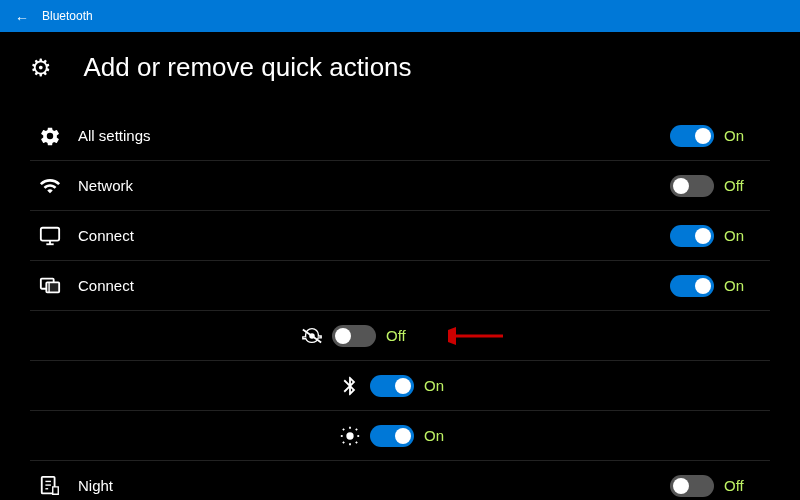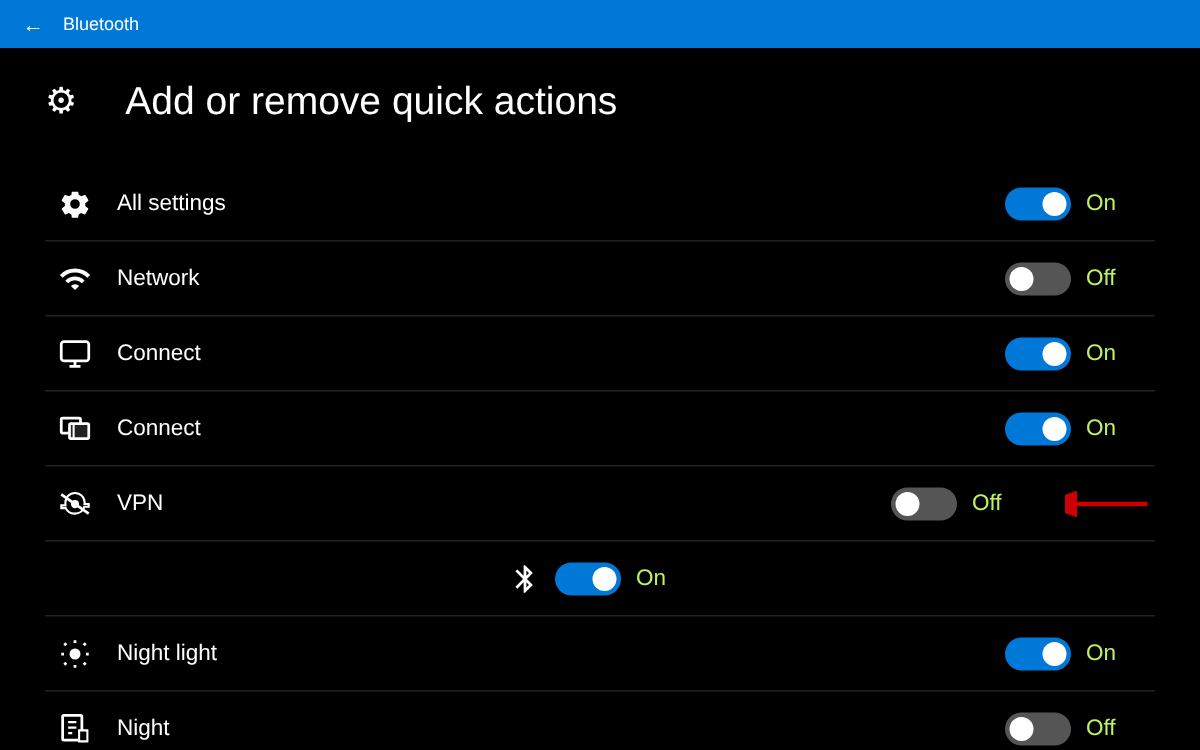--- a/index.html
+++ b/index.html
@@ -221,21 +221,20 @@
         </div>
       </div>
       <div class="settings-item">
         <div class="settings-item-icon">
           <svg class="icon-svg" viewBox="0 0 24 24" fill="white">
             <circle cx="12" cy="12" r="3" fill="white"></circle>
             <path d="M5 12c0 .34.03.67.08 1H2v2h3.26A7.002 7.002 0 0 0 12 19a7 7 0 0 0 6.74-5H22v-2h-3.08c.05-.33.08-.66.08-1a7 7 0 1 0-14 0z" fill="none" stroke="white" stroke-width="1.5"></path>
             <line x1="2" y1="5" x2="22" y2="19" stroke="white" stroke-width="2"></line>
           </svg>
         </div>
-        <span class="settings-item-label">VPN</span>
         <div class="settings-item-toggle-area">
           <div class="toggle off">
             <div class="toggle-knob"></div>
           </div>
           <span class="toggle-label">Off</span>
         </div>
         <div style="margin-left: 16px; display: flex; align-items: center;">
           <svg width="60" height="30" viewBox="0 0 60 30">
       <defs>
         <marker id="arrowhead" markerWidth="8" markerHeight="6" refX="0" refY="3" orient="auto">
@@ -266,21 +265,20 @@
             <line x1="12" y1="2" x2="12" y2="4" stroke="white" stroke-width="2"></line>
             <line x1="12" y1="20" x2="12" y2="22" stroke="white" stroke-width="2"></line>
             <line x1="4.22" y1="4.22" x2="5.64" y2="5.64" stroke="white" stroke-width="2"></line>
             <line x1="18.36" y1="18.36" x2="19.78" y2="19.78" stroke="white" stroke-width="2"></line>
             <line x1="2" y1="12" x2="4" y2="12" stroke="white" stroke-width="2"></line>
             <line x1="20" y1="12" x2="22" y2="12" stroke="white" stroke-width="2"></line>
             <line x1="4.22" y1="19.78" x2="5.64" y2="18.36" stroke="white" stroke-width="2"></line>
             <line x1="18.36" y1="5.64" x2="19.78" y2="4.22" stroke="white" stroke-width="2"></line>
           </svg>
         </div>
-        <span class="settings-item-label">Night light</span>
         <div class="settings-item-toggle-area">
           <div class="toggle on">
             <div class="toggle-knob"></div>
           </div>
           <span class="toggle-label">On</span>
         </div>
       </div>
       <div class="settings-item">
         <div class="settings-item-icon">
           <svg class="icon-svg" viewBox="0 0 24 24" fill="white">

